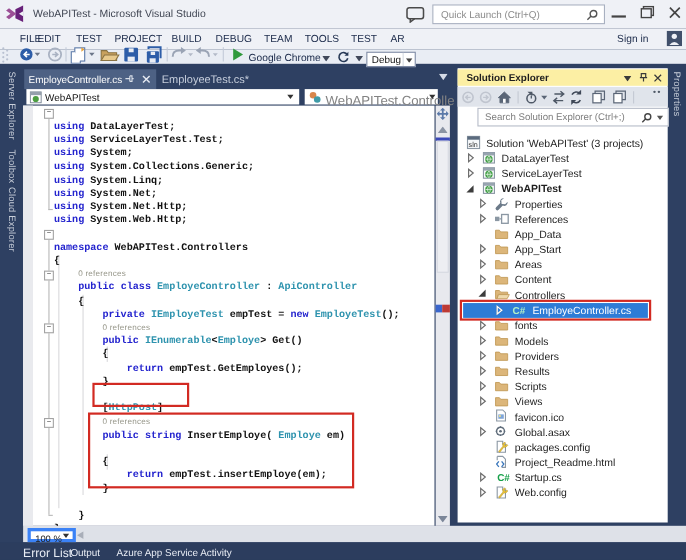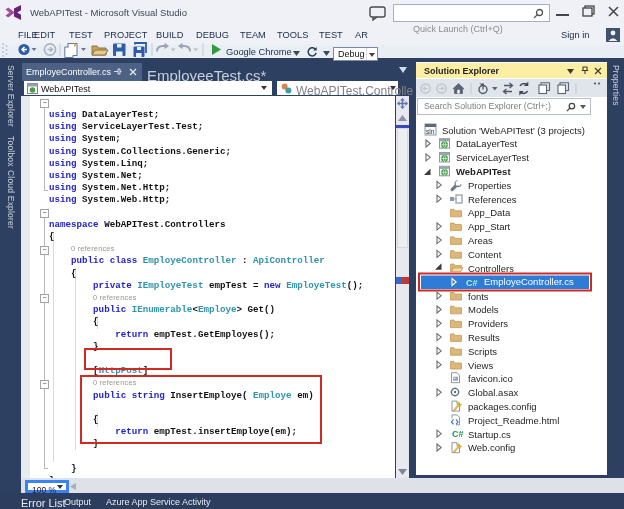--- a/index.html
+++ b/index.html
@@ -22,21 +22,21 @@
   pre#code .cl{font-size:7.4px;color:#969689;font-weight:400;font-family:"Liberation Sans",sans-serif;letter-spacing:0.2px;margin-top:40px;}
   .redbox{position:absolute;border:2px solid #D22A22;}
   .guide{position:absolute;width:1px;background:#D9D9DC;}
   .foldline{position:absolute;width:1px;background:#B8B8B8;}
   .foldbox{position:absolute;width:7px;height:7px;background:#fff;border:1px solid #A3A3A3;
      font-size:7px;line-height:5px;text-align:center;color:#333;}
   
   #sepanel{left:416px;top:62px;width:191px;height:413px;background:#fff;}
   #setitle{left:416px;top:63px;width:191px;height:15px;background:#FCEFA4;}
   #setoolbar{left:416px;top:79px;width:191px;height:18px;background:#E0E4EB;}
-  #sesearch{left:417px;top:98px;width:174px;height:17px;background:#fff;border:1px solid #B6BCC8;box-sizing:border-box;}
+  #sesearch{left:434px;top:98px;width:174px;height:17px;background:#fff;border:1px solid #B6BCC8;box-sizing:border-box;}
   
   .vtext{position:absolute;writing-mode:vertical-rl;font-size:8.5px;color:#C9CFDA;letter-spacing:.2px;}
 </style>
 </head>
 <body>
 
 <div class="abs" id="titlebar"></div>
 <div class="abs" id="menubar"></div>
 <div class="abs" id="toolbar"></div>
 
@@ -44,21 +44,21 @@
  <path d="M9 4.4 L16 1 L16 16 L9 12.6 Z" fill="#68217A"></path>
  <path d="M16 6.2 L16 10.8 L12.2 8.5 Z" fill="#EFF1F6"></path>
  <path d="M0.5 5.6 L3.2 3.6 L9.8 8.5 L3.2 13.4 L0.5 11.4 L4.5 8.5 Z" fill="#9B4F96"></path>
 </svg>
 <div class="abs" style="left:30px;top:7px;font-size:9.5px;color:#404653;">WebAPITest - Microsoft Visual Studio</div>
 <svg class="abs" style="left:369px;top:6px" width="18" height="15" viewBox="0 0 18 15">
   <rect x="1" y="1" width="15" height="10" rx="2" fill="none" stroke="#4A4A4A" stroke-width="1.4"></rect>
   <path d="M4 11 L4 14 L8 11" fill="none" stroke="#4A4A4A" stroke-width="1.4"></path>
 </svg>
 <div class="abs" style="left:393px;top:4px;width:155px;height:16px;background:#fff;border:1px solid #A8B0C0;">
-  <div style="position:absolute;left:7px;top:19px;font-size:9px;color:#8B8B8B;margin-left:12px;">Quick Launch (Ctrl+Q)</div>
+  <div style="position:absolute;left:7px;top:3px;font-size:9px;color:#8B8B8B;">Quick Launch (Ctrl+Q)</div>
   <svg style="position:absolute;right:5px;top:3px" width="11" height="11" viewBox="0 0 11 11">
     <circle cx="6.5" cy="4.5" r="3" fill="none" stroke="#555" stroke-width="1.3"></circle>
     <line x1="1" y1="10" x2="4.4" y2="6.6" stroke="#555" stroke-width="1.3"></line>
   </svg>
 </div>
 <div class="abs" style="left:556px;top:1px;width:13px;height:13px;border-bottom:2px solid #444;"></div>
 <svg class="abs" style="left:582px;top:5px" width="13" height="12" viewBox="0 0 13 12">
   <rect x="3" y="1" width="9" height="8" fill="none" stroke="#444" stroke-width="1.3"></rect>
   <rect x="1" y="3" width="9" height="8" fill="#EFF1F6" stroke="#444" stroke-width="1.3"></rect>
 </svg>
@@ -154,21 +154,21 @@
 <div class="vtext" style="left:6px;top:170px;">Cloud Explorer</div>
 
 <div class="abs" style="left:22px;top:63px;width:120px;height:18px;background:#4D6184;"></div>
 <div class="abs" style="left:26px;top:67px;font-size:9px;color:#FFFFFF;">EmployeController.cs</div>
 <svg class="abs" style="left:113px;top:67px" width="9" height="9" viewBox="0 0 9 9">
  <path d="M1 4.5 L5 4.5 M5 2 L5 7 M5 2 L7 2 L7 7 L5 7 M7 4.5 L8.5 4.5" stroke="#D8DEE8" stroke-width="1" fill="none"></path>
 </svg>
 <svg class="abs" style="left:129px;top:68px" width="8" height="8" viewBox="0 0 8 8">
  <path d="M1 1 L7 7 M7 1 L1 7" stroke="#E6EAF2" stroke-width="1.3"></path>
 </svg>
-<div class="abs" style="left:147px;top:67px;font-size:15px;color:#C6CEDC;">EmployeeTest.cs*</div>
+<div class="abs" style="left:147px;top:67px;font-size:10px;color:#C6CEDC;">EmployeeTest.cs*</div>
 <svg class="abs" style="left:399px;top:67px" width="8" height="6" viewBox="0 0 8 6">
  <path d="M0 0 L8 0 L4 6 Z" fill="#D5DBE6"></path>
 </svg>
 
 <div class="abs" style="left:24px;top:81px;width:248px;height:14px;background:#fff;"></div>
 <div class="abs" style="left:277px;top:81px;width:121px;height:14px;background:#fff;"></div>
 <svg class="abs" style="left:27px;top:83px" width="11" height="11" viewBox="0 0 11 11">
   <rect x="0.5" y="0.5" width="10" height="10" fill="#fff" stroke="#7A8694"></rect>
   <rect x="0.5" y="0.5" width="10" height="3" fill="#95A0AC"></rect>
   <circle cx="5.5" cy="7" r="2.8" fill="#4C9E41"></circle>

